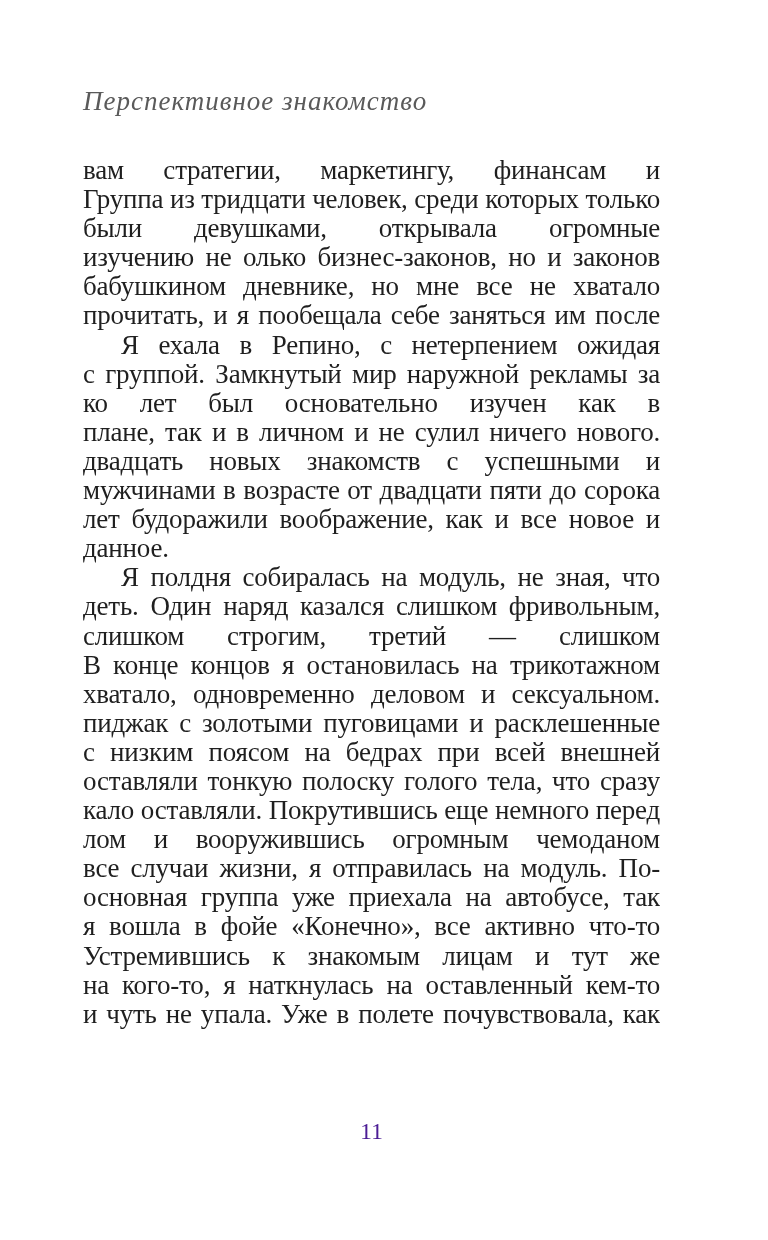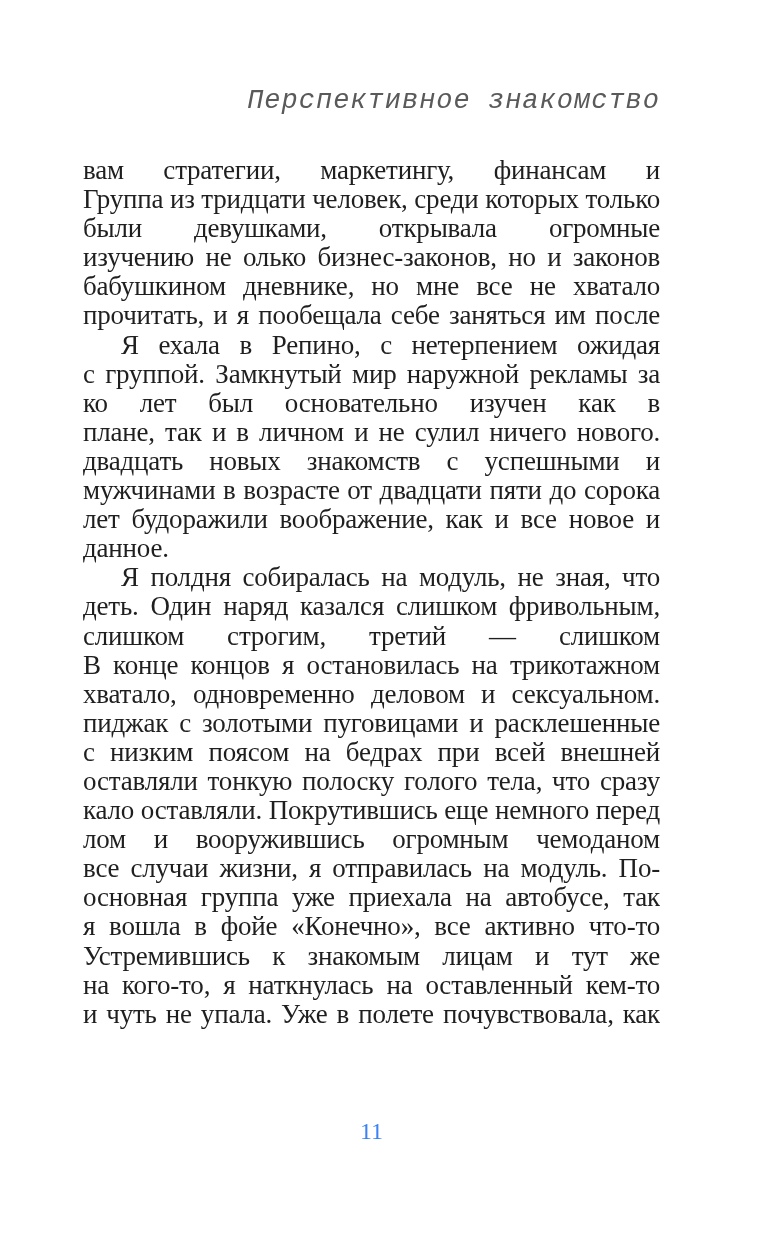--- a/index.html
+++ b/index.html
@@ -13,22 +13,22 @@
     height: 1240px;
     background: #ffffff;
     overflow: hidden;
     font-family: "Liberation Serif", serif;
   }
   .running-header {
     position: absolute;
     top: 84px;
     left: 83px;
     width: 577px;
-    text-align: right;
-    font-family: Liberation Mono, monospace;
+    text-align: left;
+    font-family: Liberation Serif, serif;
     font-style: italic;
     font-size: 27px;
     line-height: 34px;
     color: #5a5a5a;
     letter-spacing: 1px;
     white-space: nowrap;
   }
   .body-text {
     position: absolute;
     top: 156px;
@@ -56,21 +56,21 @@
   }
   .folio {
     position: absolute;
     top: 1116px;
     left: 83px;
     width: 577px;
     text-align: center;
     font-family: "Liberation Serif", serif;
     font-size: 24px;
     line-height: 30px;
-    color: #3b82f6;
+    color: #4c1d95;
   }
 </style>
 </head>
 <body>
 
 <div class="page">
 
   <div class="running-header">Перспективное знакомство</div>
 
   <div class="body-text">

